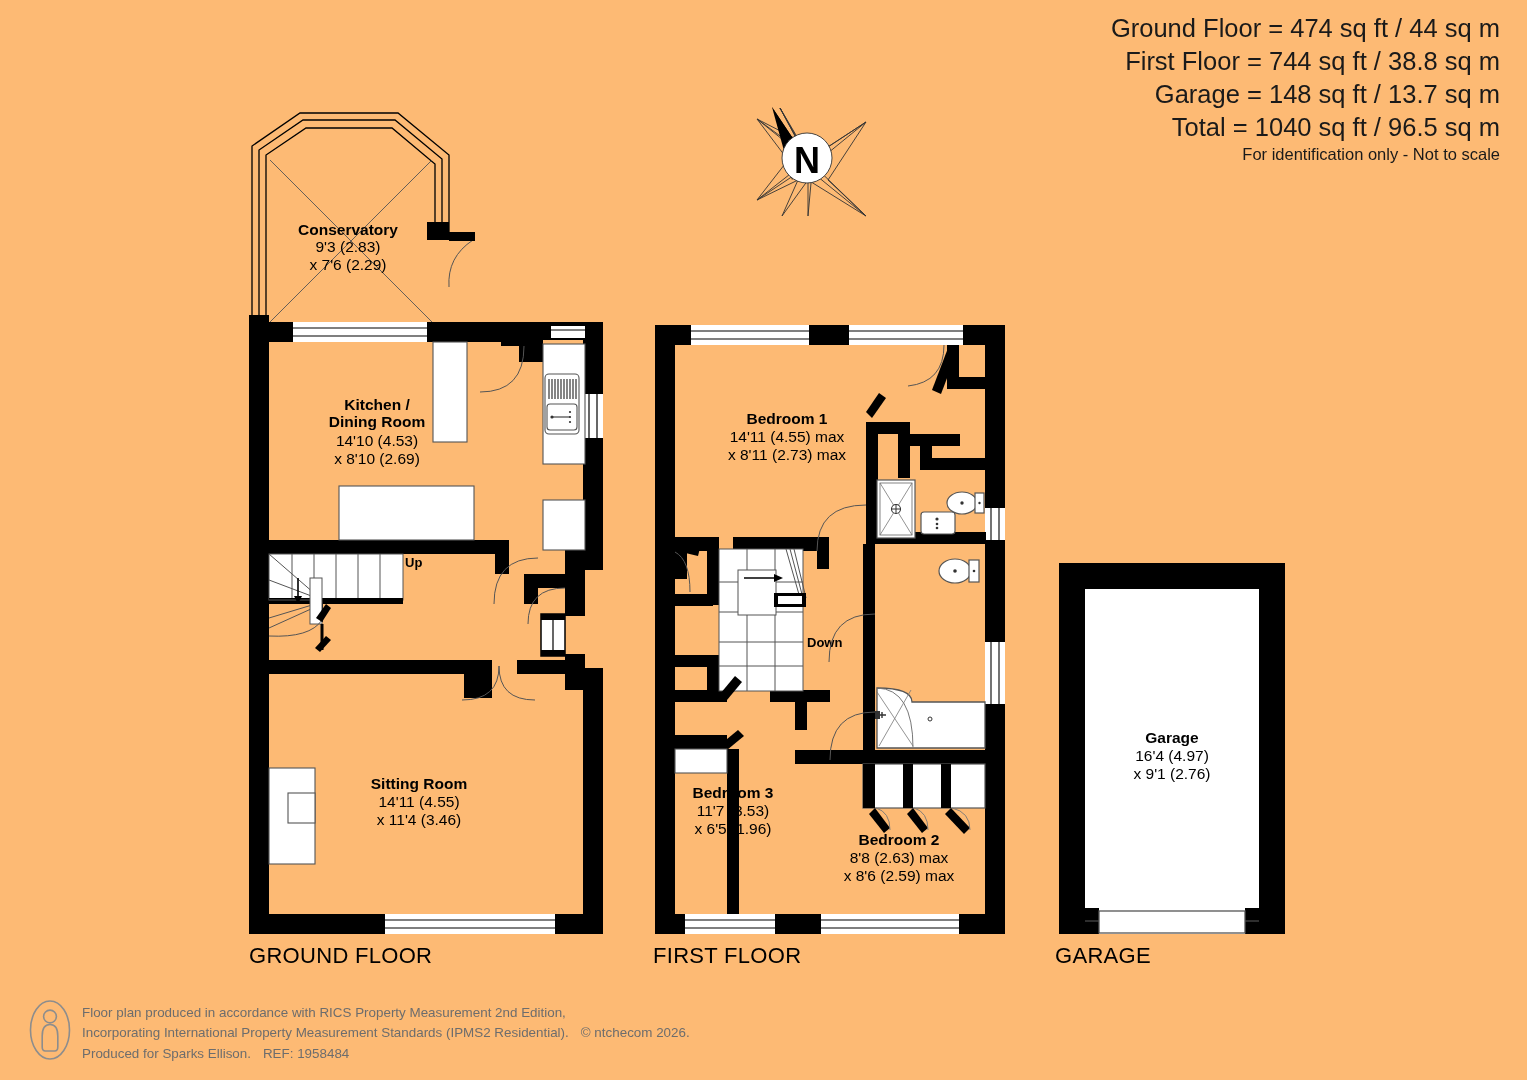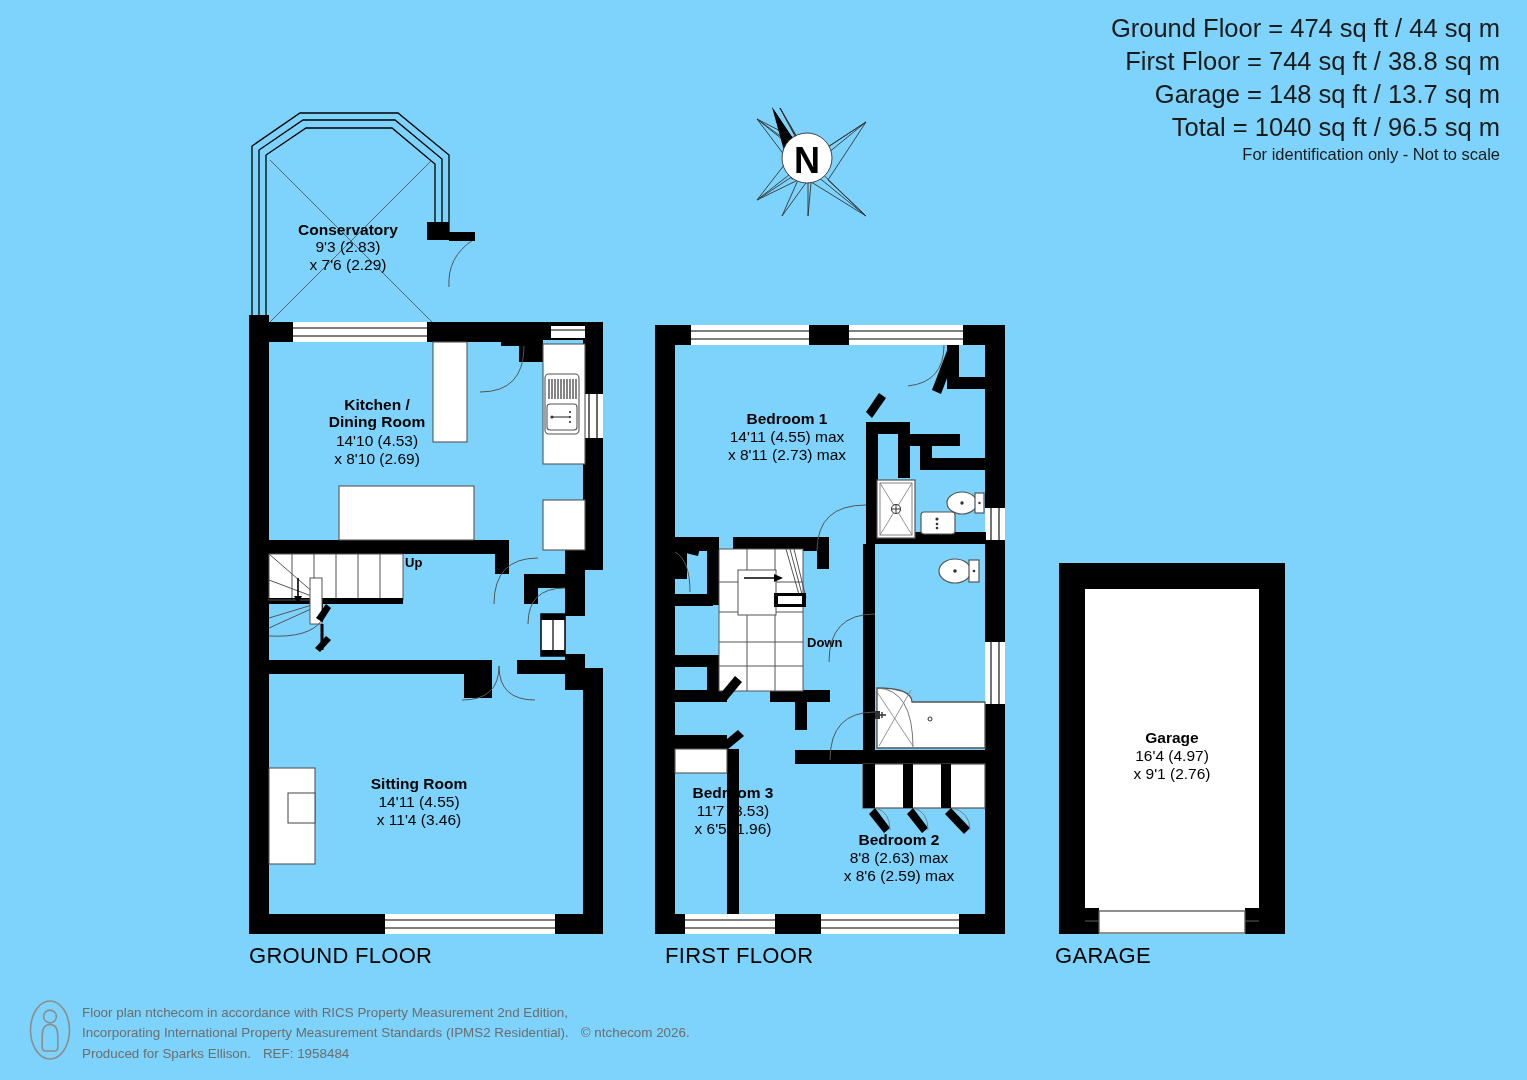--- a/index.html
+++ b/index.html
@@ -9,21 +9,21 @@
   }
   body {
     font-family: "Liberation Sans", sans-serif;
     color: #000000;
   }
   #page {
     position: relative;
     width: 1527px;
     height: 1080px;
     overflow: hidden;
-    background: #7dd3fc;
+    background: #fdba74;
   }
 
   
   #summary {
     position: absolute;
     right: 27px;
     top: 12px;
     text-align: right;
     line-height: 1.29;
   }
@@ -41,21 +41,21 @@
   
   .floor-caption {
     position: absolute;
     font-size: 22px;
     font-weight: normal;
     letter-spacing: 0.3px;
     color: #000;
     white-space: nowrap;
   }
   #caption-ground { left: 249px; top: 943px; }
-  #caption-first  { left: 653px; top: 943px; margin-left: 12px; }
+  #caption-first  { left: 653px; top: 943px; }
   #caption-garage { left: 1055px; top: 943px; }
 
   
   #footer {
     position: absolute;
     left: 29px;
     top: 999px;
     display: flex;
     align-items: flex-start;
     gap: 11px;
@@ -120,21 +120,21 @@
   <div class="floor-caption" id="caption-first">FIRST FLOOR</div>
   <div class="floor-caption" id="caption-garage">GARAGE</div>
 
   <div id="footer">
     <svg width="42" height="62" viewBox="0 0 42 62">
       <ellipse cx="21" cy="31" rx="19.5" ry="29" fill="none" stroke="#8d8d8d" stroke-width="1.6"></ellipse>
       <circle cx="21" cy="17.5" r="6.4" fill="none" stroke="#8d8d8d" stroke-width="1.6"></circle>
       <path d="M21 25.5 C14.5 25.5 13.2 31 13.2 37 L13.2 48 C13.2 50.6 14.6 52 16.4 52 L25.6 52 C27.4 52 28.8 50.6 28.8 48 L28.8 37 C28.8 31 27.5 25.5 21 25.5 Z" fill="none" stroke="#8d8d8d" stroke-width="1.6"></path>
     </svg>
     <div class="footer-text">
-      <div>Floor plan ntchecom in accordance with RICS Property Measurement 2nd Edition,</div>
+      <div>Floor plan produced in accordance with RICS Property Measurement 2nd Edition,</div>
       <div>
         <span>Incorporating International Property Measurement Standards (IPMS2 Residential).</span><span class="sp"></span><span>© ntchecom 2026.</span>
       </div>
       <div>
         <span>Produced for Sparks Ellison.</span><span class="sp"></span><span>REF: 1958484</span>
       </div>
     </div>
   </div>
 
   <svg id="plan" viewBox="0 0 1527 1080">

